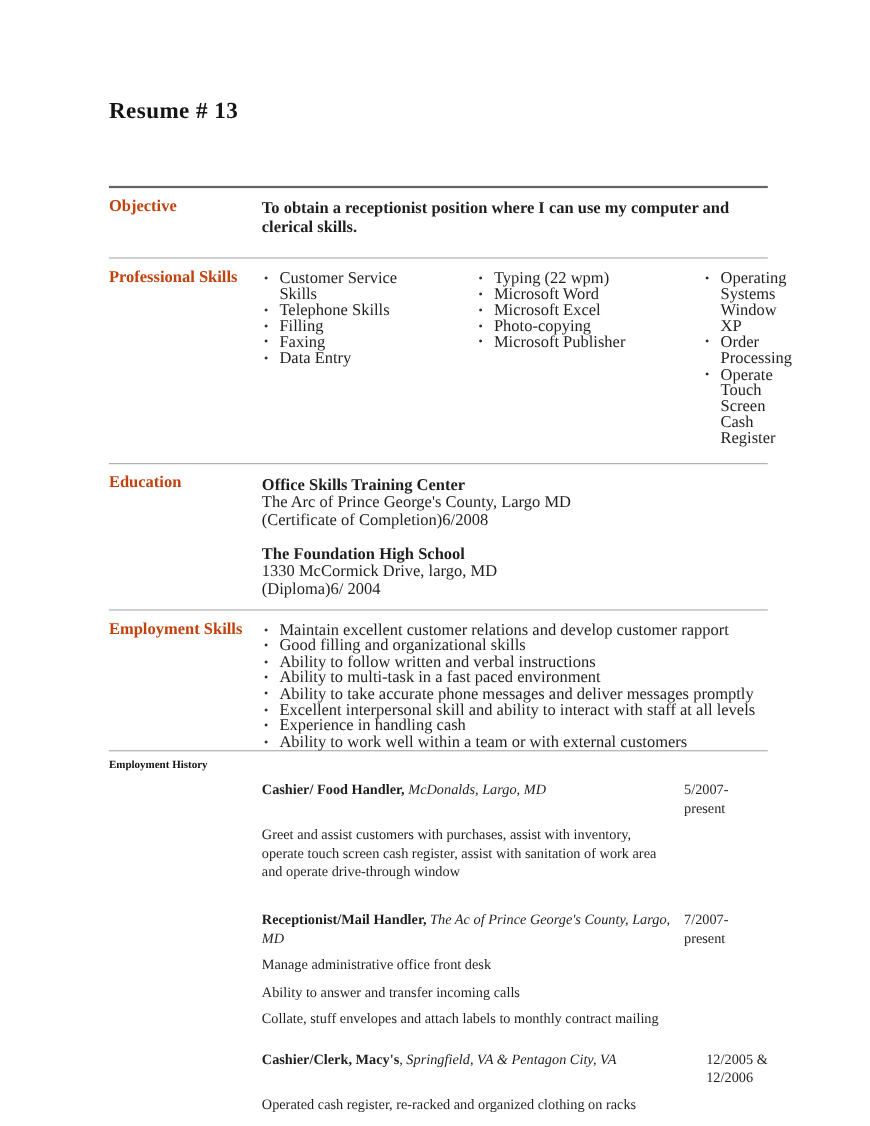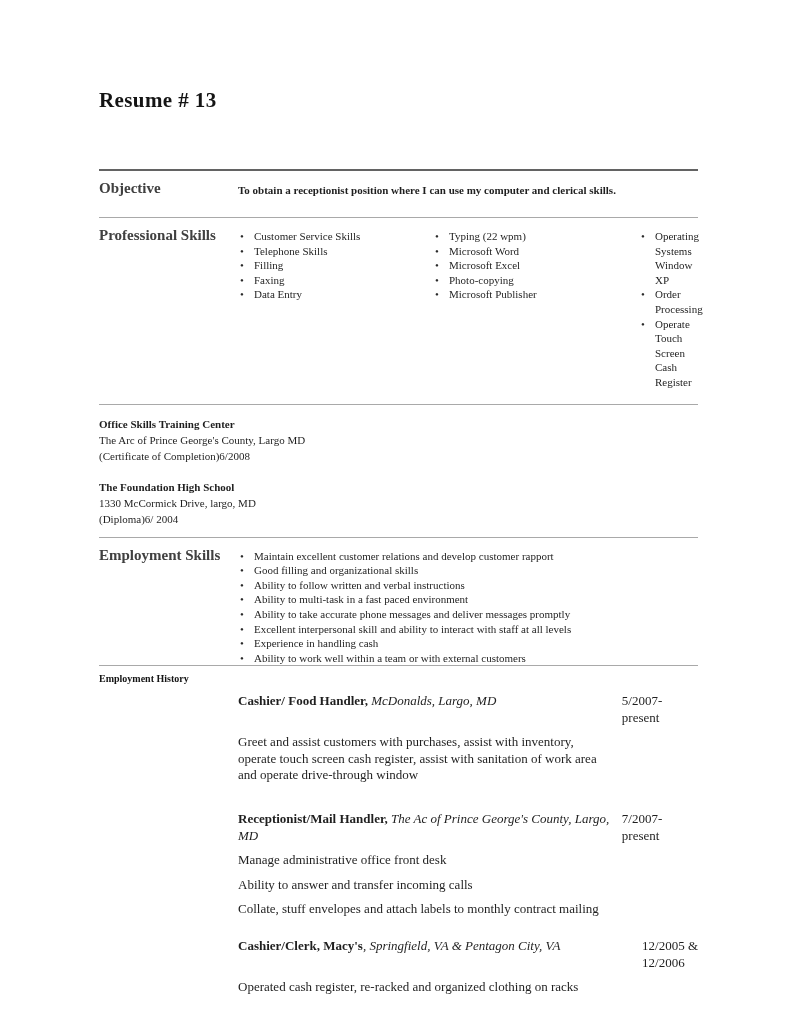--- a/index.html
+++ b/index.html
@@ -15,24 +15,24 @@
   .doc-title {
     font-size: 21px; font-weight: bold; letter-spacing: 0.4px;
     margin: 0 0 56px 0; color: #141414;
   }
   .rule { border: none; border-top: 1px solid #a9a9a9; margin: 0; }
   .rule-dark { border-top: 2px solid #636363; }
 
   .section { display: flex; }
   .sec-label {
     flex: 0 0 139px; width: 139px;
-    font-weight: bold; font-size: 15px; color: #404040;
+    font-weight: bold; font-size: 15px; color: #c2410c;
     padding-top: 9px;
   }
-  .sec-content { flex: 1; font-size: 11px; padding-top: 11px; }
+  .sec-content { flex: 1; font-size: 15px; padding-top: 11px; }
 
   
   .objective-text { font-weight: bold; line-height: 17px; padding-bottom: 18px; }
 
   
   ul.blist { list-style: none; margin: 0; padding: 0; }
   ul.blist li {
     position: relative; padding-left: 16px;
     line-height: 14.6px; white-space: pre-line;
   }
@@ -113,20 +113,21 @@
           <li>Operate Touch Screen
 Cash Register</li>
         </ul>
       </div>
     </div>
   </div>
 
   <hr class="rule">
 
   <div class="section">
+    <div class="sec-label">Education</div>
     <div class="sec-content">
       <div class="edu-entry">
         <div class="edu-name">Office Skills Training Center</div>
         <div class="edu-line">The Arc of Prince George's County, Largo MD</div>
         <div class="edu-line3">
           <span>(Certificate of Completion)</span>
           <span>6/2008</span>
         </div>
       </div>
       <div class="edu-entry">

